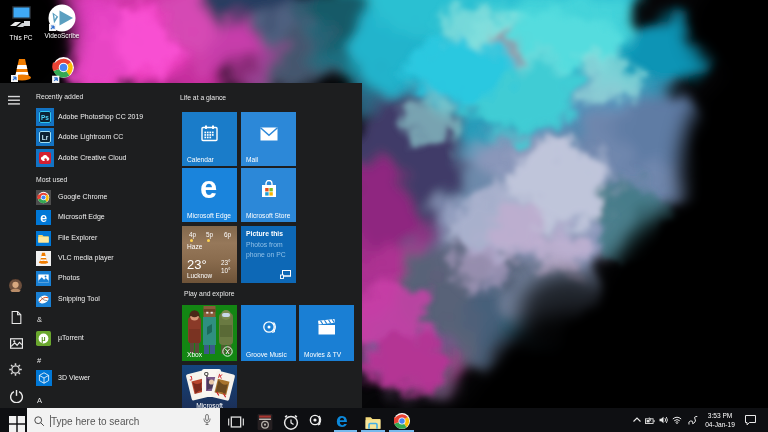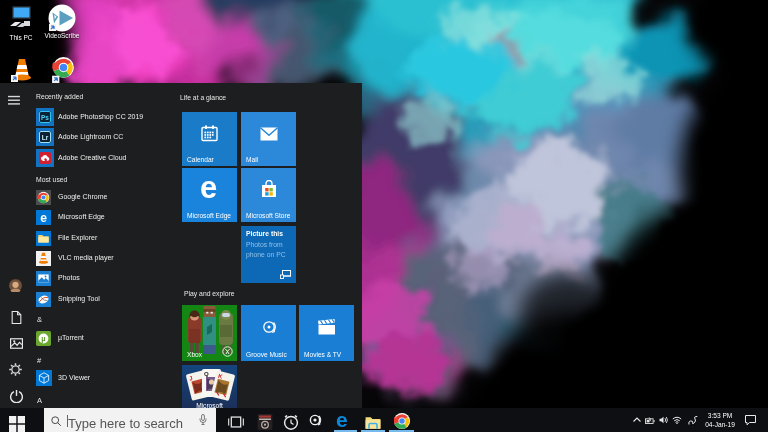--- a/index.html
+++ b/index.html
@@ -13,21 +13,21 @@
 .shead{position:absolute;color:#e8e8e8;font-size:6.8px;}
 .approw{position:absolute;left:36px;height:16px;color:#f0f0f0;font-size:7px;}
 .approw .lbl{position:absolute;left:22px;top:4px;white-space:nowrap;}
 .appletter{position:absolute;left:37px;color:#e8e8e8;font-size:7.5px;}
 .railico{position:absolute;left:8px;width:13px;height:13px;}
 
 .tile{position:absolute;width:55px;height:54px;}
 .tlbl{position:absolute;left:5px;bottom:3px;color:#fff;font-size:6.6px;white-space:nowrap;}
 
 #taskbar{position:absolute;left:0;top:408px;width:768px;height:24px;background:#0e0f12;}
-#search{position:absolute;left:44px;top:0px;width:172px;height:24px;background:#f2f2f2;color:#4a4a4a;font-size:13px;}
+#search{position:absolute;left:27px;top:0px;width:193px;height:24px;background:#f2f2f2;color:#4a4a4a;font-size:10px;}
 .tbico{position:absolute;top:4px;width:16px;height:16px;}
 .runbar{position:absolute;top:22px;height:2px;background:#76b9ed;}
 .tray{position:absolute;color:#fff;}
 </style>
 </head>
 <body>
 <div id="screen">
 
 <svg id="wall" class="abs" width="768" height="432" viewBox="0 0 768 432" style="left:0;top:0">
 <defs>
@@ -355,20 +355,32 @@
       <path d="M1 5 H15 V17 H1 Z" fill="#fff"></path>
       <path d="M5 5 V3.5 A3 3 0 0 1 11 3.5 V5" fill="none" stroke="#fff" stroke-width="1.4"></path>
       <rect x="4.2" y="8" width="3.4" height="3.4" fill="#e94e1b"></rect>
       <rect x="8.4" y="8" width="3.4" height="3.4" fill="#7db928"></rect>
       <rect x="4.2" y="12.2" width="3.4" height="3.4" fill="#1e9fd4"></rect>
       <rect x="8.4" y="12.2" width="3.4" height="3.4" fill="#f7b500"></rect>
     </svg>
     <div class="tlbl">Microsoft Store</div>
   </div>
 
+  <div class="tile" style="left:182px;top:143px;height:57px;background:linear-gradient(180deg,#82684c 0%,#96785a 30%,#8a6c4e 60%,#6e5338 100%);color:#fff;">
+    <div style="position:absolute;left:7px;top:5px;font-size:6.4px;">4p</div>
+    <div style="position:absolute;left:24px;top:5px;font-size:6.4px;">5p</div>
+    <div style="position:absolute;left:42px;top:5px;font-size:6.4px;">6p</div>
+    <div style="position:absolute;left:8px;top:13px;width:3px;height:3px;border-radius:50%;background:#ffd34d;"></div>
+    <div style="position:absolute;left:25px;top:13px;width:3px;height:3px;border-radius:50%;background:#ffd34d;"></div>
+    <div style="position:absolute;left:5px;top:17px;font-size:6.6px;">Haze</div>
+    <div style="position:absolute;left:5px;top:31px;font-size:13px;">23°</div>
+    <div style="position:absolute;left:39px;top:33px;font-size:6.4px;">23°</div>
+    <div style="position:absolute;left:39px;top:41px;font-size:6.4px;">10°</div>
+    <div style="position:absolute;left:5px;top:46px;font-size:6.4px;">Lucknow</div>
+  </div>
 
   <div class="tile" style="left:241px;top:143px;height:57px;background:#0d68b6;color:#fff;">
     <div style="position:absolute;left:5px;top:4px;font-size:6.8px;font-weight:bold;">Picture this</div>
     <div style="position:absolute;left:5px;top:14px;font-size:6.8px;color:#8fc0e8;line-height:10px;">Photos from<br>phone on PC</div>
     <svg width="12" height="9" viewBox="0 0 12 9" style="position:absolute;right:4px;bottom:4px;">
       <rect x="2.5" y="0.5" width="8" height="5.5" fill="none" stroke="#fff" stroke-width="1"></rect>
       <path d="M1 8.5 L3.5 6 H11" stroke="#fff" stroke-width="1" fill="none"></path>
       <rect x="0.5" y="5" width="3" height="3.5" fill="#0d68b6" stroke="#fff" stroke-width="0.9"></rect>
     </svg>
   </div>

